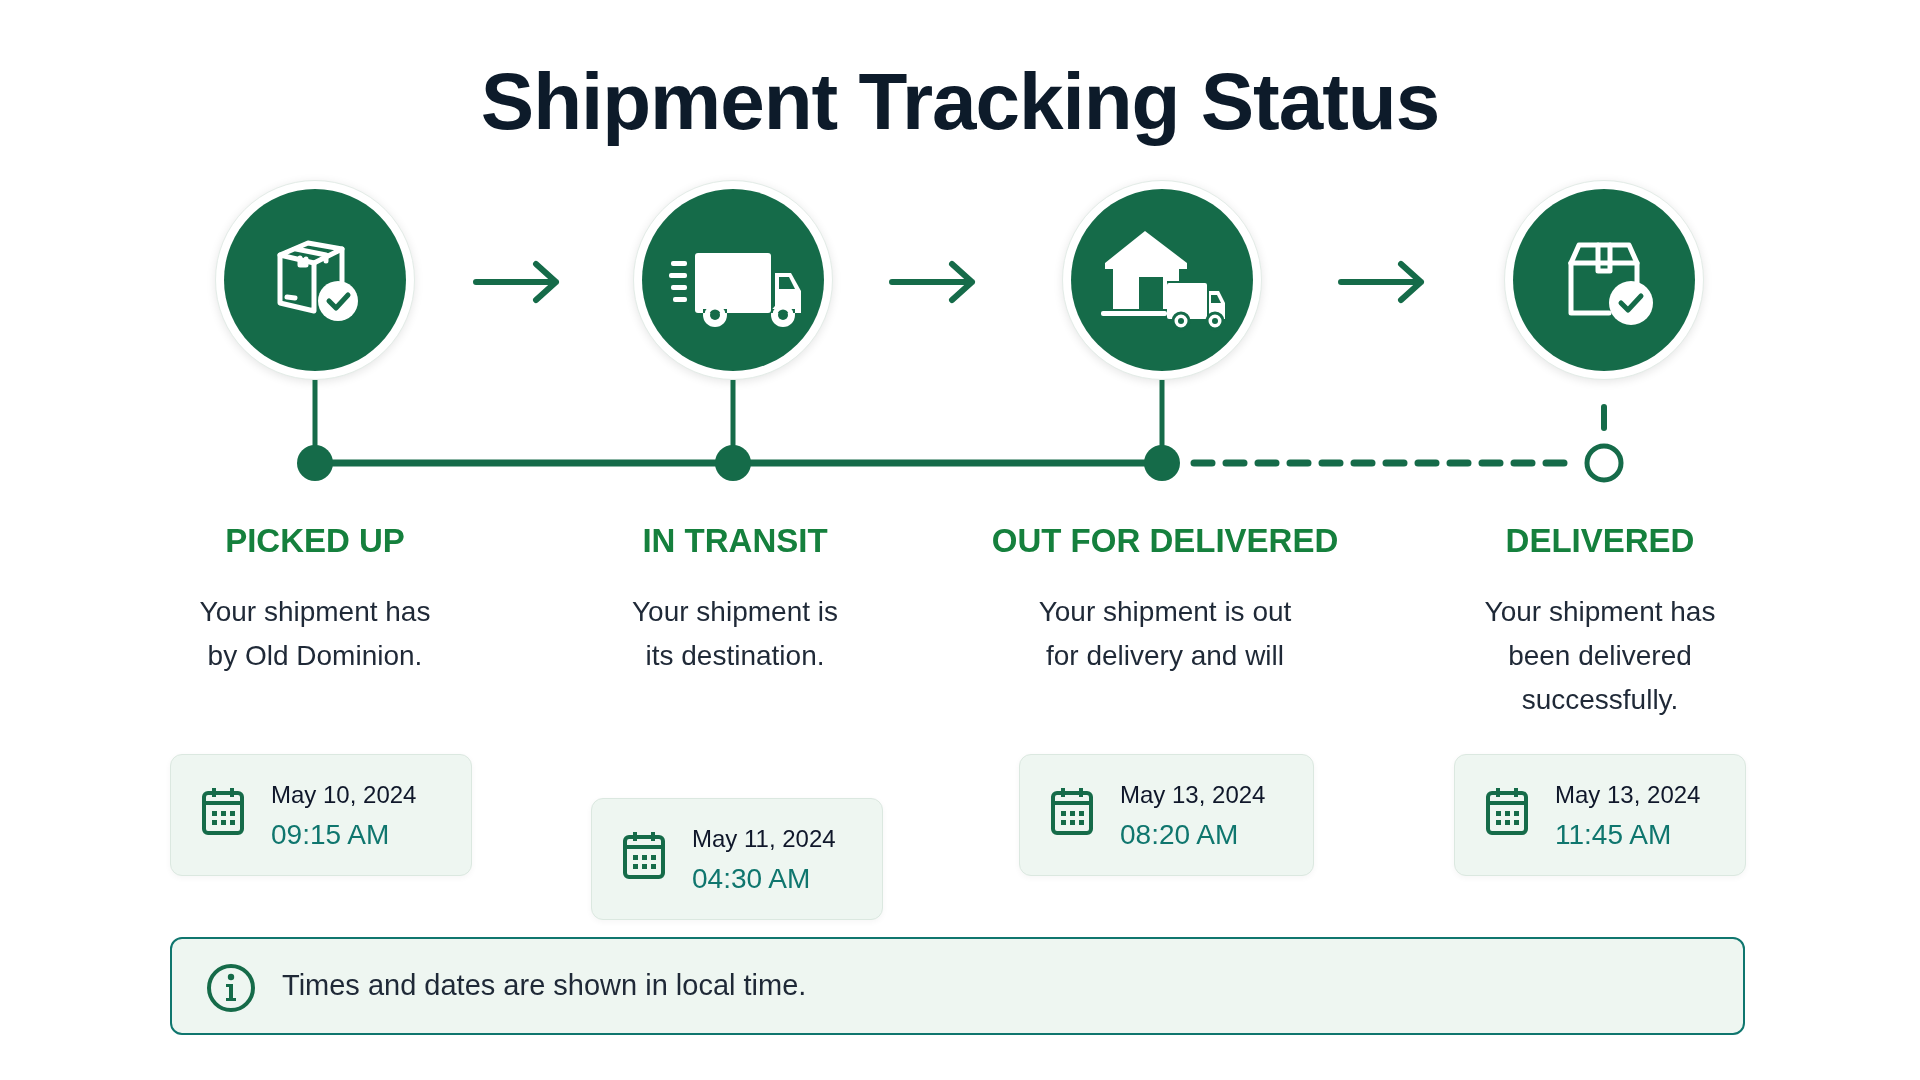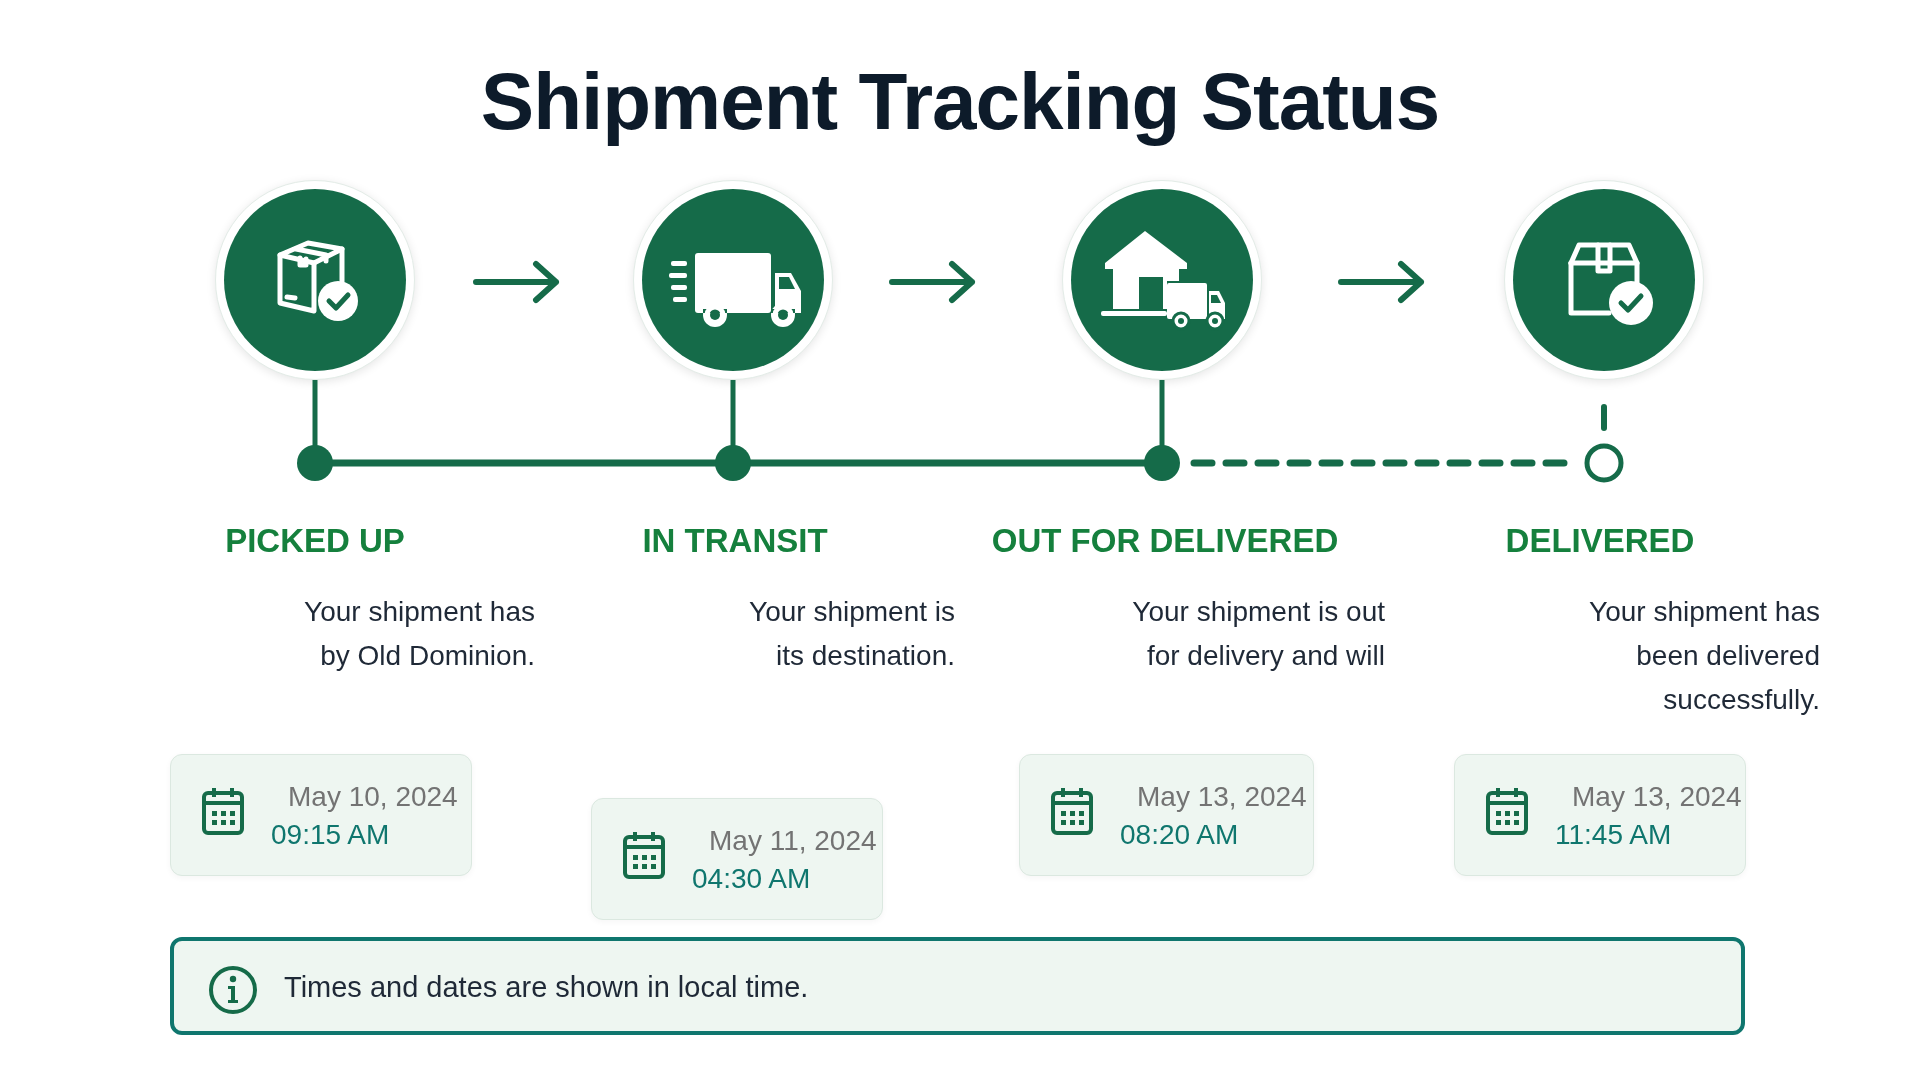--- a/index.html
+++ b/index.html
@@ -3,26 +3,26 @@
   <meta charset="utf-8">
   <style>
     html, body { margin:0; padding:0; background:#ffffff; }
     body { width:1920px; height:1080px; position:relative; overflow:hidden; font-family:"Liberation Sans", sans-serif; color:#111827; }
     .title { position:absolute; top:24px; left:0; width:1920px; text-align:center; font-size:80px; font-weight:700; color:#0d1b2a; letter-spacing:-1px;margin-top:32px; }
     .step-circle { position:absolute; width:200px; height:200px; border-radius:50%; background:#ffffff; box-shadow:0 2px 10px rgba(0,0,0,0.10); border:1px solid #e3ece7; box-sizing:border-box; }
     .step-circle .inner { position:absolute; left:8px; top:8px; width:182px; height:182px; border-radius:50%; background:#156b49; display:flex; align-items:center; justify-content:center; }
     .arrow { position:absolute; }
     .timeline { position:absolute; left:0; top:0; }
     .heading { position:absolute; width:440px; text-align:center; font-size:33px; font-weight:700; color:#15803d; letter-spacing:0px; }
-    .desc { position:absolute; width:440px; text-align:right; font-size:28px; line-height:44px; color:#1f2937; }
+    .desc { position:absolute; width:440px; text-align:center; font-size:28px; line-height:44px; color:#1f2937; }
     .date-card { position:absolute; height:122px; background:#eef6f1; border:1px solid #dbe8e0; border-radius:12px; box-sizing:border-box; box-shadow:0 2px 6px rgba(0,0,0,0.04); }
     .date-card .cal { position:absolute; left:30px; top:30px; }
-    .date-card .d { position:absolute; left:117px; top:26px; font-size:28px; color:#737373; }
+    .date-card .d { position:absolute; left:100px; top:26px; font-size:24px; color:#0f172a; }
     .date-card .t { position:absolute; left:100px; top:64px; font-size:28px; color:#0f766e; }
-    .info-bar { position:absolute; left:170px; top:937px; width:1575px; height:98px; background:#eef6f1; border:4px solid #0f766e; border-radius:12px; box-sizing:border-box; }
+    .info-bar { position:absolute; left:170px; top:937px; width:1575px; height:98px; background:#eef6f1; border:2px solid #0f766e; border-radius:12px; box-sizing:border-box; }
     .info-bar .icon { position:absolute; left:34px; top:24px; }
     .info-bar .txt { position:absolute; left:110px; top:30px; font-size:29px; color:#1f2937; }
   </style>
 </head>
 <body>
 
 <div class="title">Shipment Tracking Status</div>
 
 <div class="step-circle" style="left:215px; top:180px;">
   <div class="inner">

